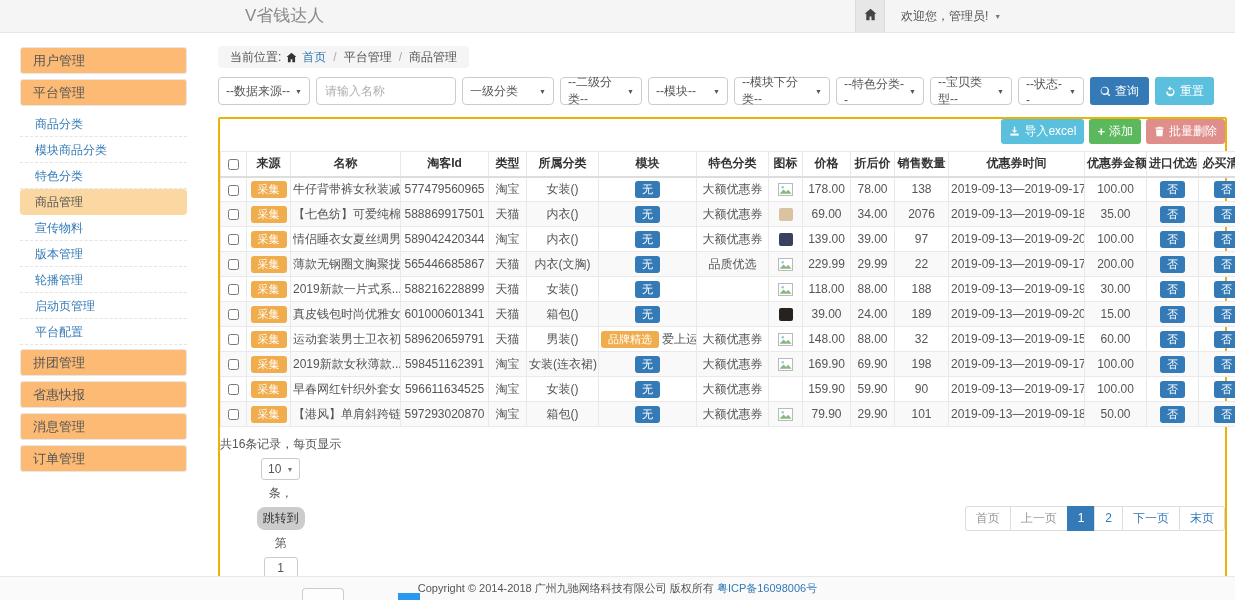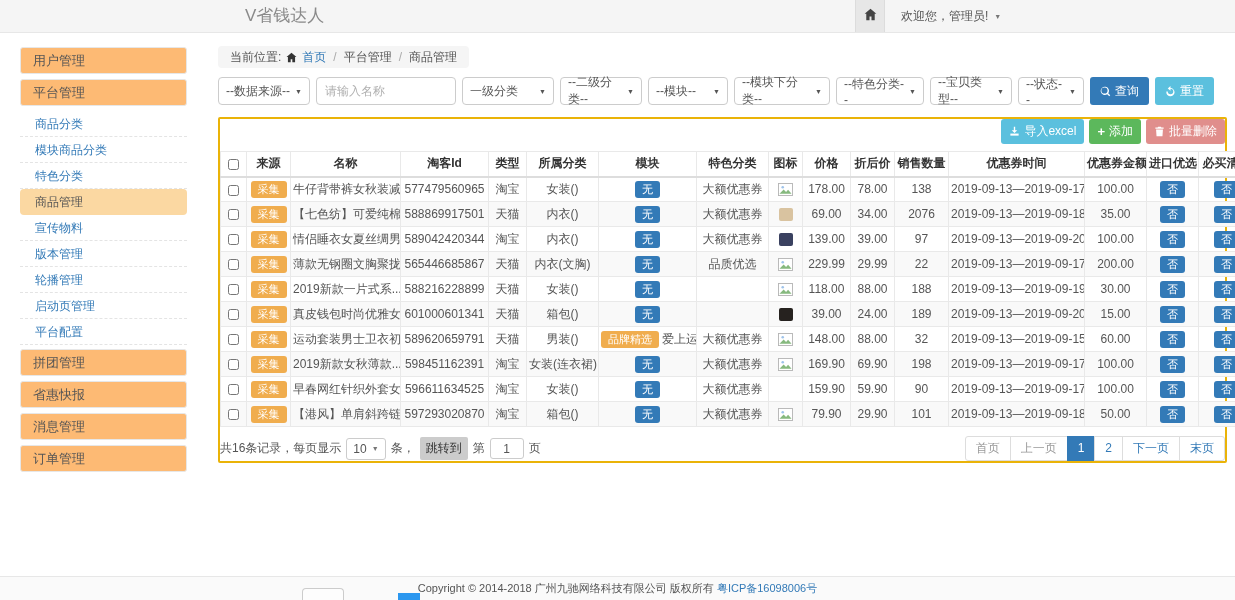--- a/index.html
+++ b/index.html
@@ -73,24 +73,24 @@
      padding:0 7px;}
   .b.warn{background:var(--warning);}
   .b.blue{background:var(--accent);}
   .mtext{color:#555;margin-left:3px;}
   .thumb{display:inline-block;width:14px;height:13px;border-radius:2px;vertical-align:middle;}
   .imgph{display:inline-flex;vertical-align:middle;}
   .imgph svg{width:15px;height:13px;}
 
   .pager{display:flex;justify-content:space-between;align-items:center;margin-top:9px;
          font-size:12px;color:#555;}
-  .pager-left{display:flex;align-items:center;gap:5px;}
+  .pager-left{display:flex;align-items:center;gap:5px;flex-direction:column;}
   .psize{border:1px solid #ccc;border-radius:3px;height:22px;display:inline-flex;
          align-items:center;gap:5px;padding:0 6px;cursor:pointer;background:#fff;}
-  .jump-btn{background:#ccc;color:#333;padding:3px 6px;border-radius:2px;cursor:pointer;}
+  .jump-btn{background:#ccc;color:#333;padding:3px 6px;border-radius:8px;cursor:pointer;}
   .jump-input{width:34px;height:21px;border:1px solid #ccc;border-radius:3px;text-align:center;
               font-size:12px;color:#555;outline:none;font-family:inherit;}
   .pager-right{display:flex;}
   .pbtn{padding:0 10px;height:25px;line-height:23px;border:1px solid #ddd;background:#fff;
         color:var(--accent);margin-left:-1px;cursor:pointer;text-align:center;}
   .pbtn:first-child{border-radius:3px 0 0 3px;margin-left:0;}
   .pbtn:last-child{border-radius:0 3px 3px 0;}
   .pbtn.disabled{color:#999;cursor:default;}
   .pbtn.active{background:var(--accent);border-color:var(--accent);color:#fff;}
 

